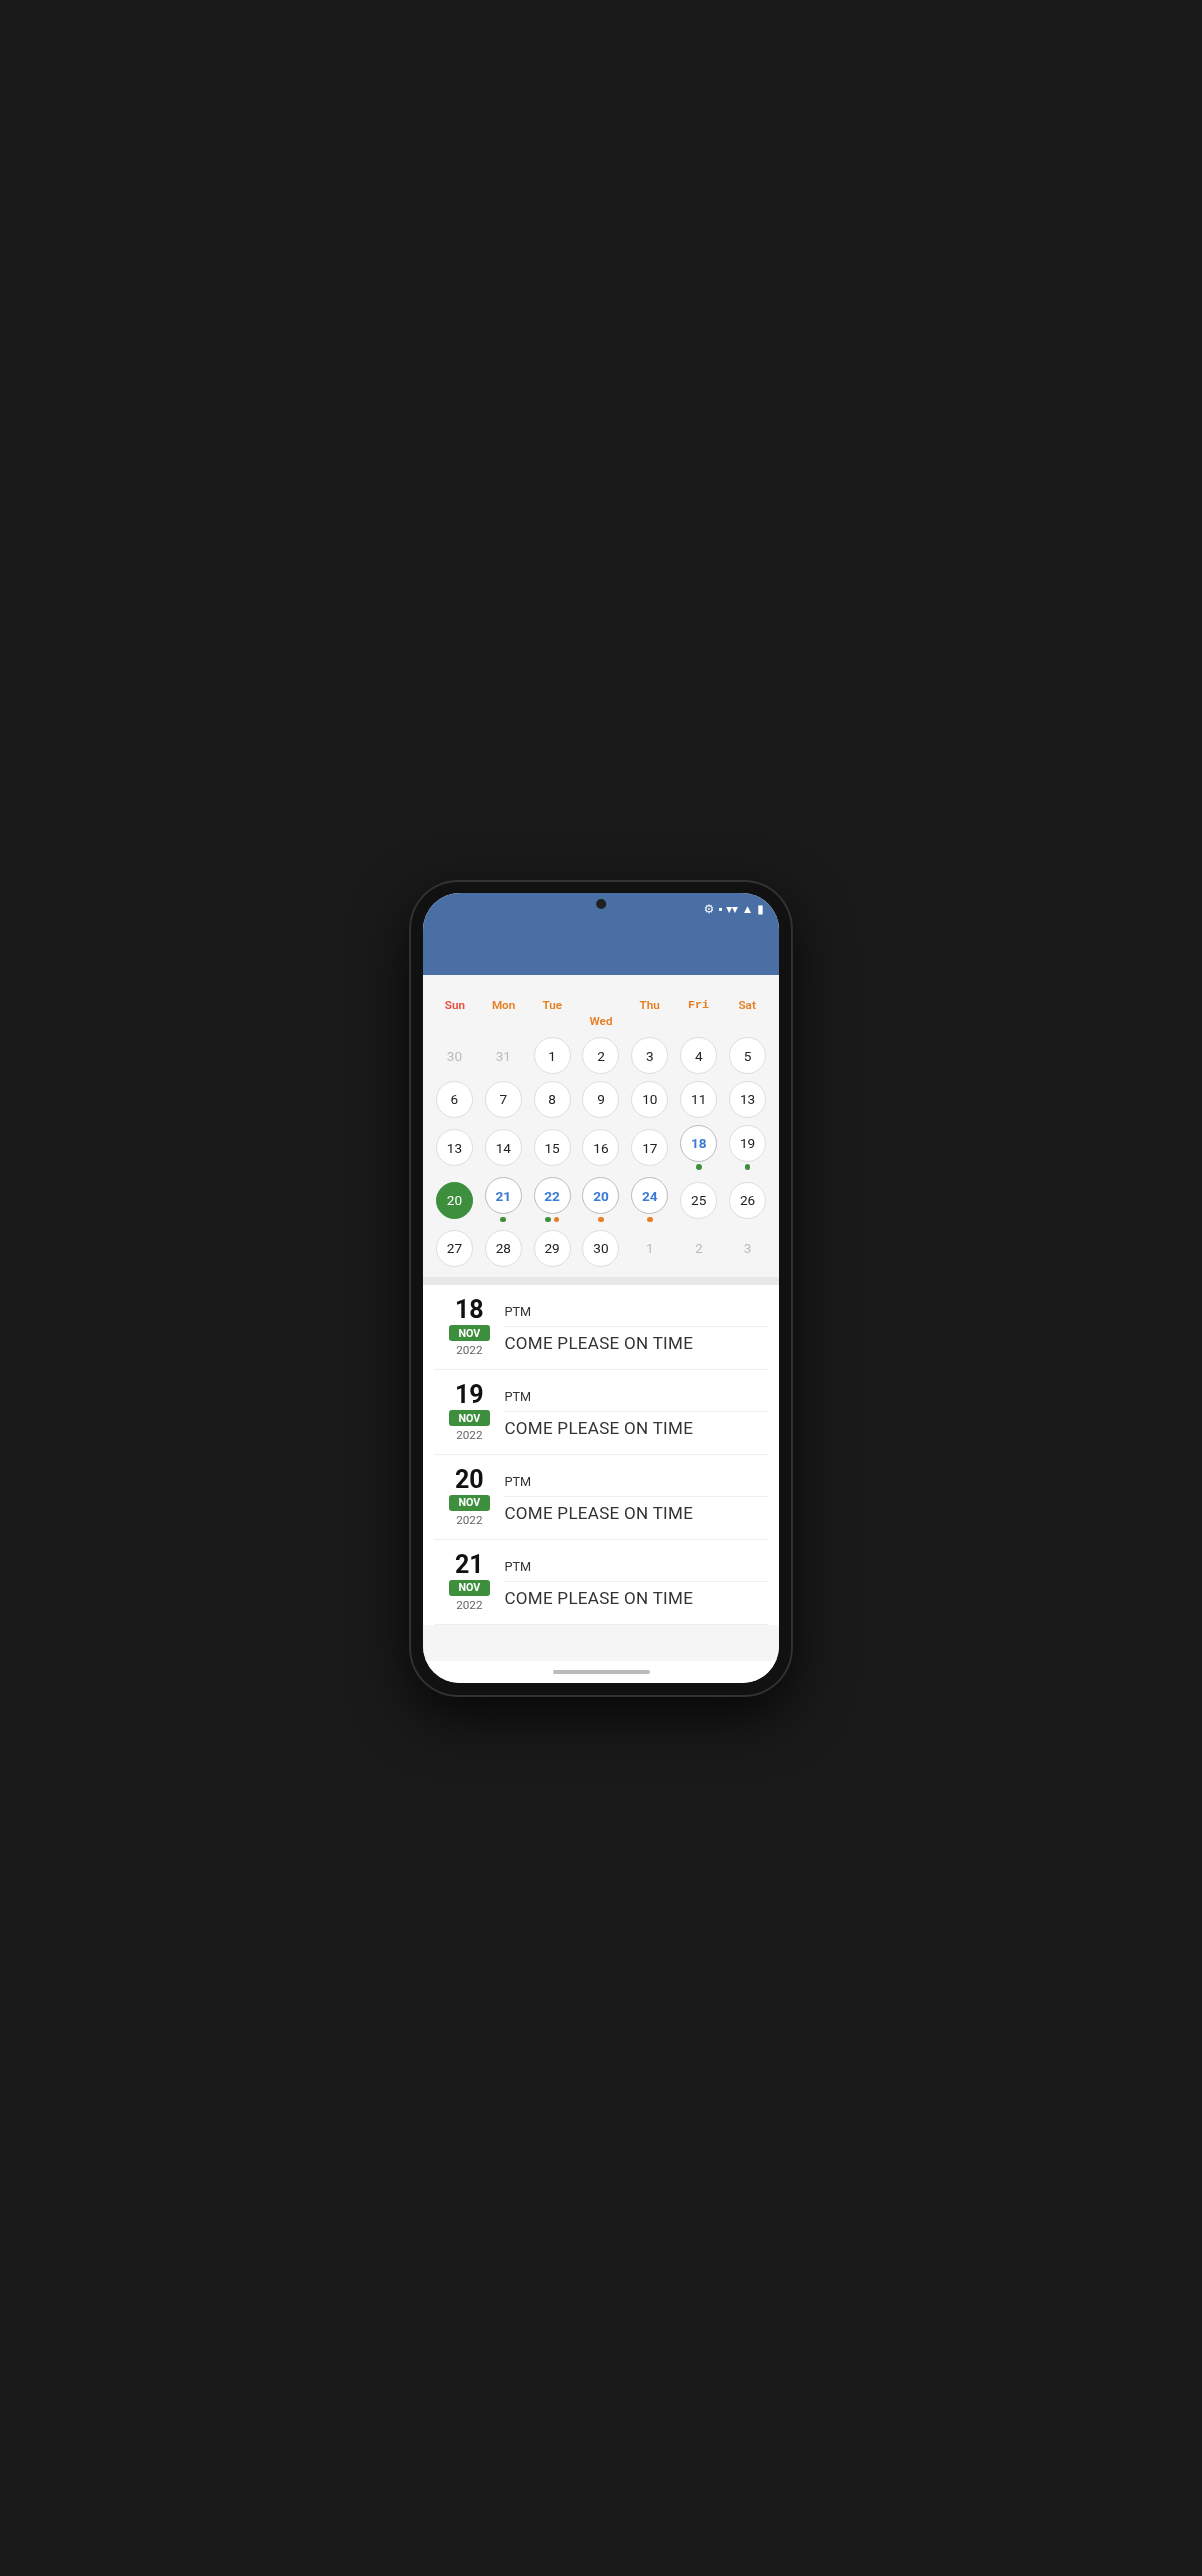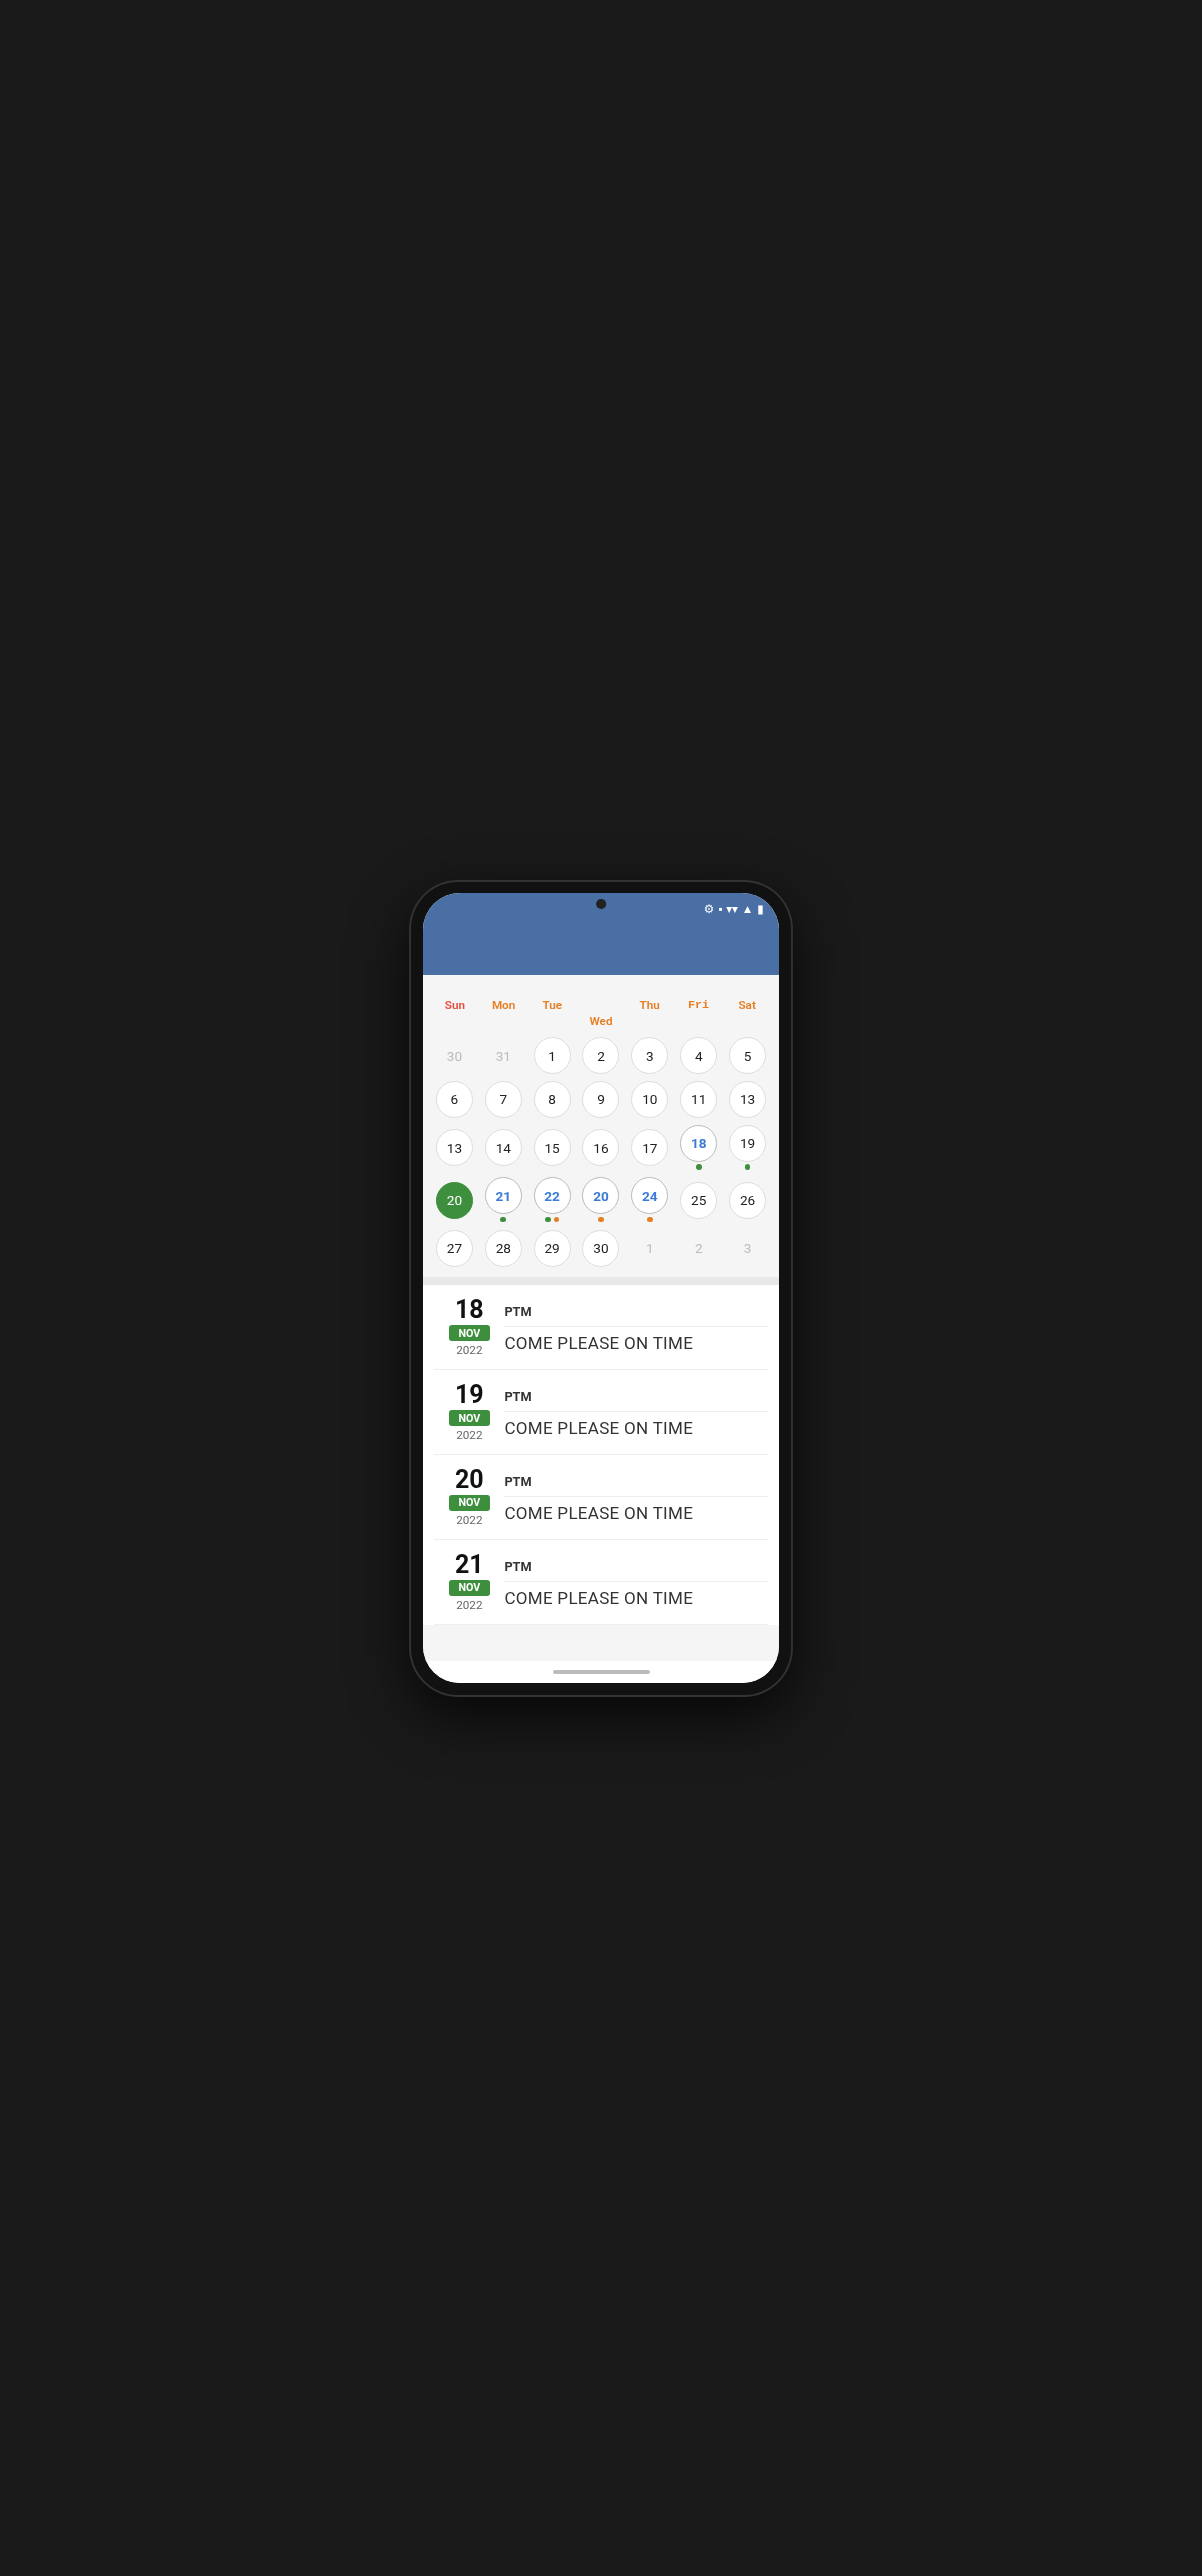--- a/index.html
+++ b/index.html
@@ -236,21 +236,21 @@
       flex-direction: column;
       justify-content: center;
     }
     .event-title-row {
       border-bottom: 1px solid #eee;
       padding-bottom: 5.8px;
       margin-bottom: 5.8px;
     }
     .event-title {
       font-size: 12.7px;
-      font-weight: bold;
+      font-weight: normal;
       color: #333;
     }
     .event-desc {
       font-size: 17px;
       color: #333;
       letter-spacing: 0.3px;
     }
     
     .phone-camera {
       position: absolute;

